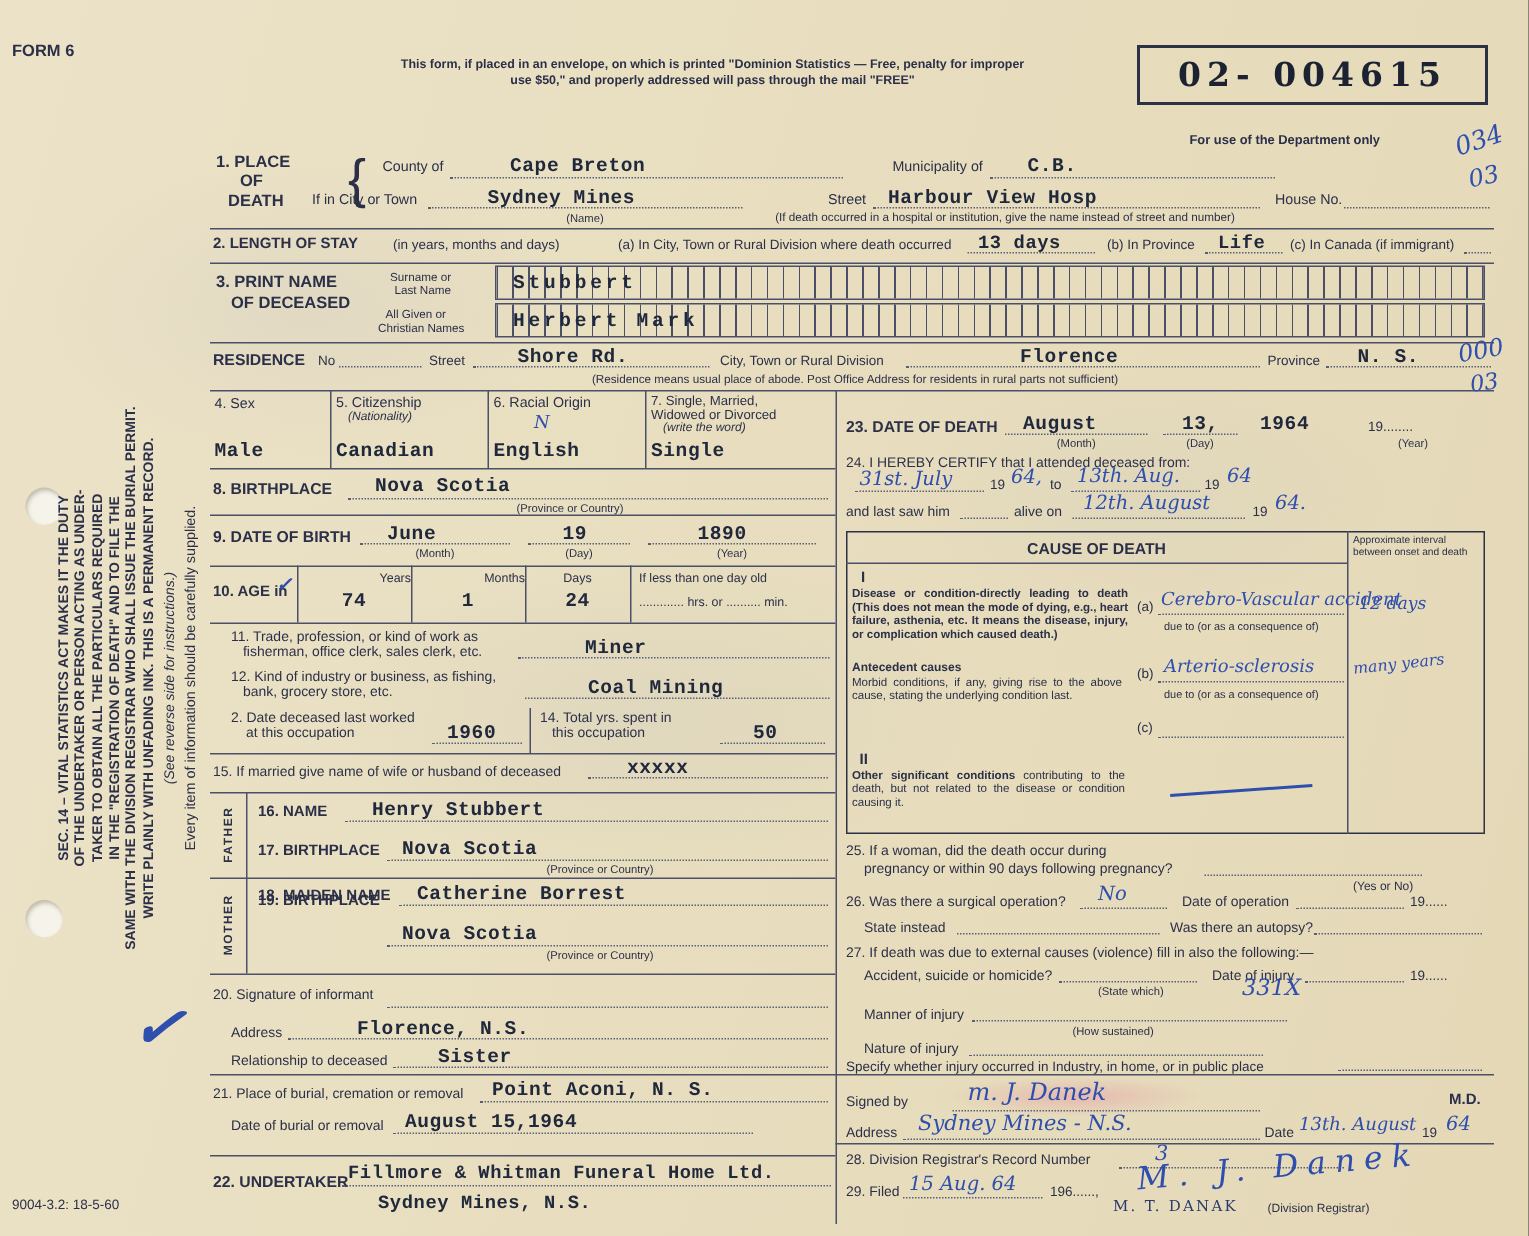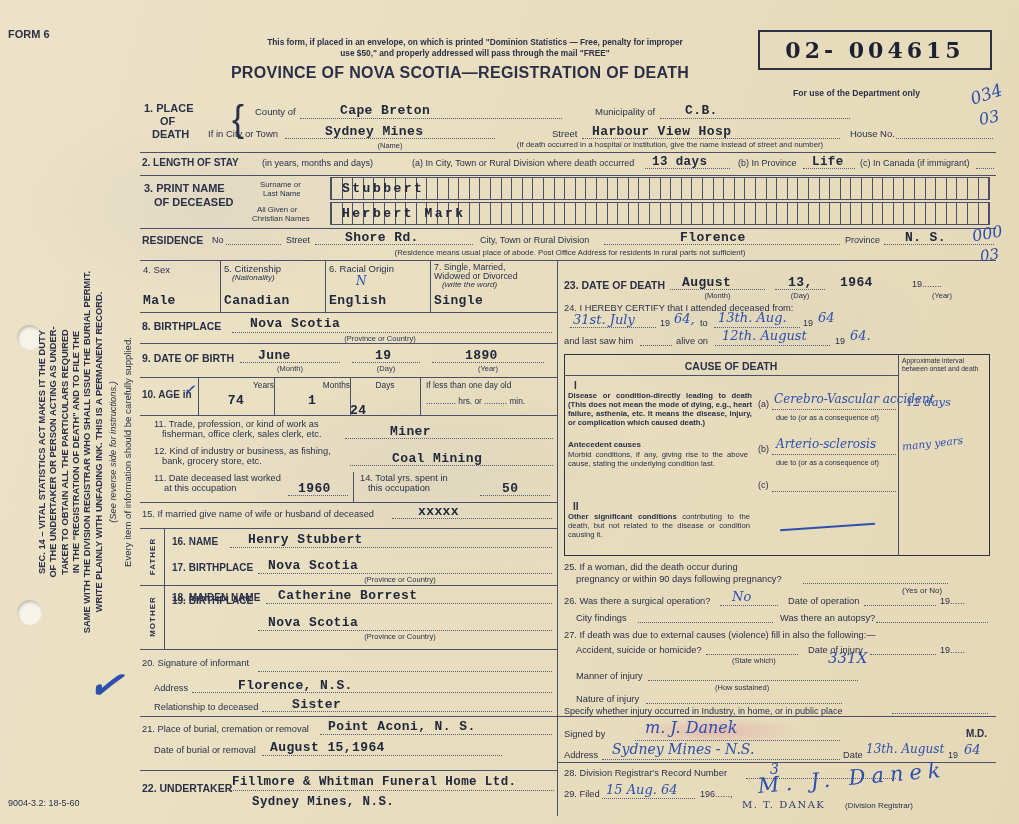--- a/index.html
+++ b/index.html
@@ -39,21 +39,20 @@
 
   <div class="a B" style="left:195px;top:37px;width:560px;text-align:center;font-size:8.3px;line-height:1.3">
     <div>This form, if placed in an envelope, on which is printed "Dominion Statistics — Free, penalty for improper</div>
     <div>use $50," and properly addressed will pass through the mail "FREE"</div>
   </div>
 
   <div class="a" style="left:758px;top:30px;width:234px;height:40px;border:2px solid #2c3146;display:flex;align-items:center;justify-content:center">
     <span style="font-family:'DejaVu Serif',serif;font-size:22px;font-weight:700;letter-spacing:4px;color:#1c2232">02- 004615</span>
   </div>
 
-  <div class="a B" style="left:130px;top:64px;width:660px;text-align:center;font-size:16px;letter-spacing:.3px">PROVINCE OF NOVA SCOTIA—REGISTRATION OF DEATH</div>
 
   <div class="a B" style="left:793px;top:88px;font-size:8.6px">For use of the Department only</div>
 
   <div class="a h" style="left:970px;top:84px;font-size:17px;transform:rotate(-18deg)">034</div>
   <div class="a h" style="left:979px;top:108px;font-size:16px;transform:rotate(-12deg)">03</div>
 
   <div class="a" style="left:-224px;top:400px;width:618px;height:104px;transform:rotate(-90deg);display:flex;flex-direction:column;justify-content:center;text-align:center">
     <div class="B" style="font-size:9.3px;line-height:1.22">
       <div>SEC. 14 – VITAL STATISTICS ACT MAKES IT THE DUTY</div>
       <div>OF THE UNDERTAKER OR PERSON ACTING AS UNDER-</div>
@@ -184,33 +183,33 @@
     <div class="a t" style="left:325px;top:250px">1890</div>
     <div class="sub" style="left:292px;top:266px;width:112px">(Year)</div>
 
     <div class="a B" style="left:2px;top:291px;font-size:10px">10. AGE in</div>
     <div class="a h B" style="left:44px;top:284px;font-size:13px">✓</div>
     <div class="a" style="left:58px;top:282px;width:76px;text-align:right;font-size:8.3px">Years</div>
     <div class="a t" style="left:58px;top:295px;width:76px;text-align:center">74</div>
     <div class="a" style="left:134px;top:282px;width:76px;text-align:right;font-size:8.3px">Months</div>
     <div class="a t" style="left:134px;top:295px;width:76px;text-align:center">1</div>
     <div class="a" style="left:210px;top:282px;width:70px;text-align:center;font-size:8.3px">Days</div>
-    <div class="a t" style="left:210px;top:305px;width:70px;text-align:left">24</div>
+    <div class="a t" style="left:210px;top:295px;width:70px;text-align:center">24</div>
     <div class="a" style="left:286px;top:282px;font-size:8.3px">If less than one day old</div>
     <div class="a" style="left:286px;top:298px;font-size:8.3px">............. hrs. or .......... min.</div>
 
     <div class="a" style="left:14px;top:321px;font-size:9.3px">11. Trade, profession, or kind of work as</div>
     <div class="a" style="left:22px;top:331px;font-size:9.3px">fisherman, office clerk, sales clerk, etc.</div>
     <div class="d" style="left:205px;top:340px;width:208px"></div>
     <div class="a t" style="left:250px;top:326px">Miner</div>
     <div class="a" style="left:14px;top:348px;font-size:9.3px">12. Kind of industry or business, as fishing,</div>
     <div class="a" style="left:22px;top:358px;font-size:9.3px">bank, grocery store, etc.</div>
     <div class="d" style="left:210px;top:367px;width:203px"></div>
     <div class="a t" style="left:252px;top:353px">Coal Mining</div>
-    <div class="a" style="left:14px;top:375px;font-size:9.3px">11. Date deceased last worked</div>
+    <div class="a" style="left:14px;top:375px;font-size:9.3px">2. Date deceased last worked</div>
     <div class="a" style="left:24px;top:385px;font-size:9.3px">at this occupation</div>
     <div class="d" style="left:148px;top:397px;width:60px"></div>
     <div class="a t" style="left:158px;top:383px">1960</div>
     <div class="a" style="left:220px;top:375px;font-size:9.3px">14. Total yrs. spent in</div>
     <div class="a" style="left:228px;top:385px;font-size:9.3px">this occupation</div>
     <div class="d" style="left:340px;top:397px;width:70px"></div>
     <div class="a t" style="left:362px;top:383px">50</div>
 
     <div class="a" style="left:2px;top:411px;font-size:9.3px">15. If married give name of wife or husband of deceased</div>
     <div class="d" style="left:252px;top:420px;width:160px"></div>
@@ -314,21 +313,21 @@
     <div class="a" style="left:436px;top:476px;font-size:9.3px">pregnancy or within 90 days following pregnancy?</div>
     <div class="d" style="left:663px;top:485px;width:145px"></div>
     <div class="a" style="left:762px;top:488px;font-size:8px">(Yes or No)</div>
 
     <div class="a" style="left:424px;top:498px;font-size:9.3px">26. Was there a surgical operation?</div>
     <div class="d" style="left:580px;top:507px;width:58px"></div>
     <div class="a h" style="left:592px;top:491px;font-size:13px">No</div>
     <div class="a" style="left:648px;top:498px;font-size:9.3px">Date of operation</div>
     <div class="d" style="left:724px;top:507px;width:72px"></div>
     <div class="a" style="left:800px;top:498px;font-size:9px">19......</div>
-    <div class="a" style="left:436px;top:515px;font-size:9.3px">City findings</div>
+    <div class="a" style="left:436px;top:515px;font-size:9.3px">State instead</div>
     <div class="d" style="left:498px;top:524px;width:135px"></div>
     <div class="a" style="left:640px;top:515px;font-size:9.3px">Was there an autopsy?</div>
     <div class="d" style="left:736px;top:524px;width:112px"></div>
 
     <div class="a" style="left:424px;top:532px;font-size:9.3px">27. If death was due to external causes (violence) fill in also the following:—</div>
     <div class="a" style="left:436px;top:547px;font-size:9.3px">Accident, suicide or homicide?</div>
     <div class="d" style="left:566px;top:556px;width:92px"></div>
     <div class="a" style="left:592px;top:558px;font-size:7.5px">(State which)</div>
     <div class="a" style="left:668px;top:547px;font-size:9.3px">Date of injury</div>
     <div class="d" style="left:730px;top:556px;width:66px"></div>

